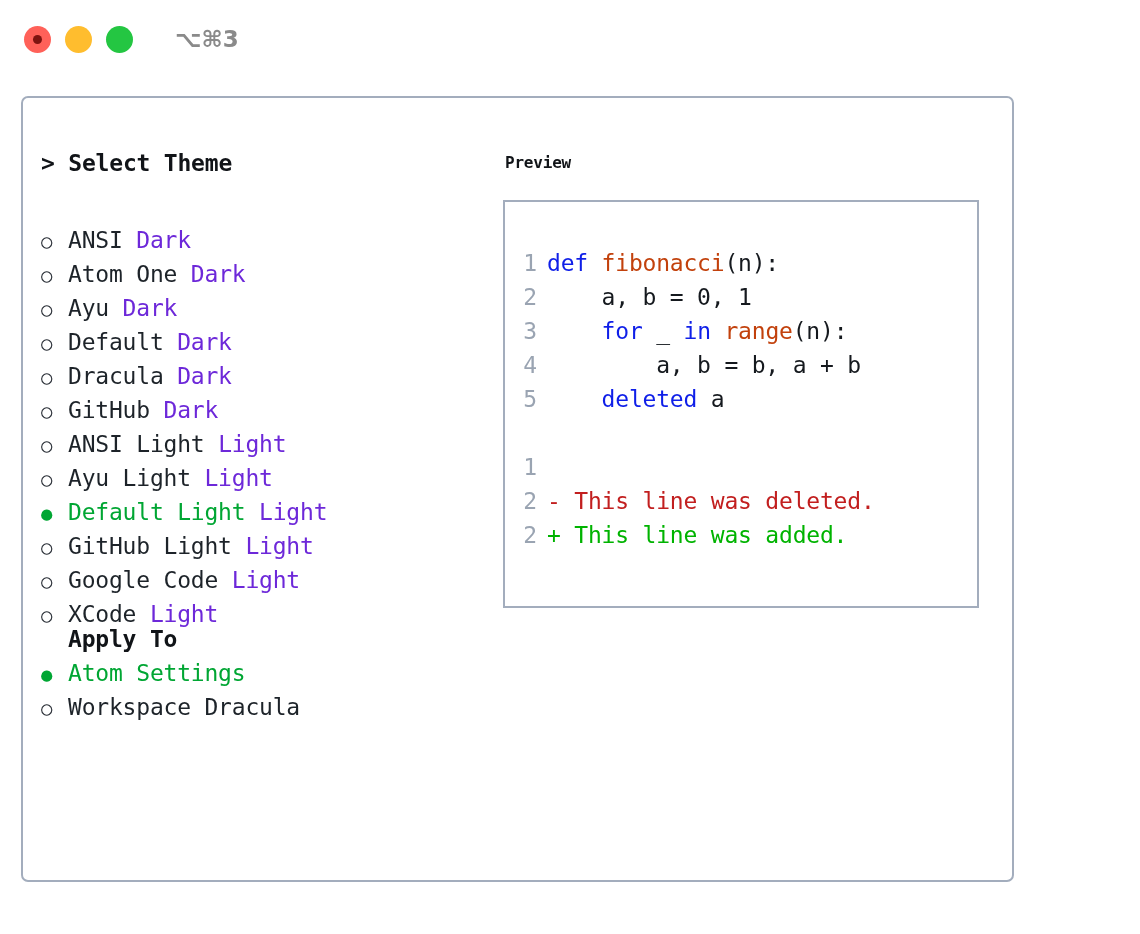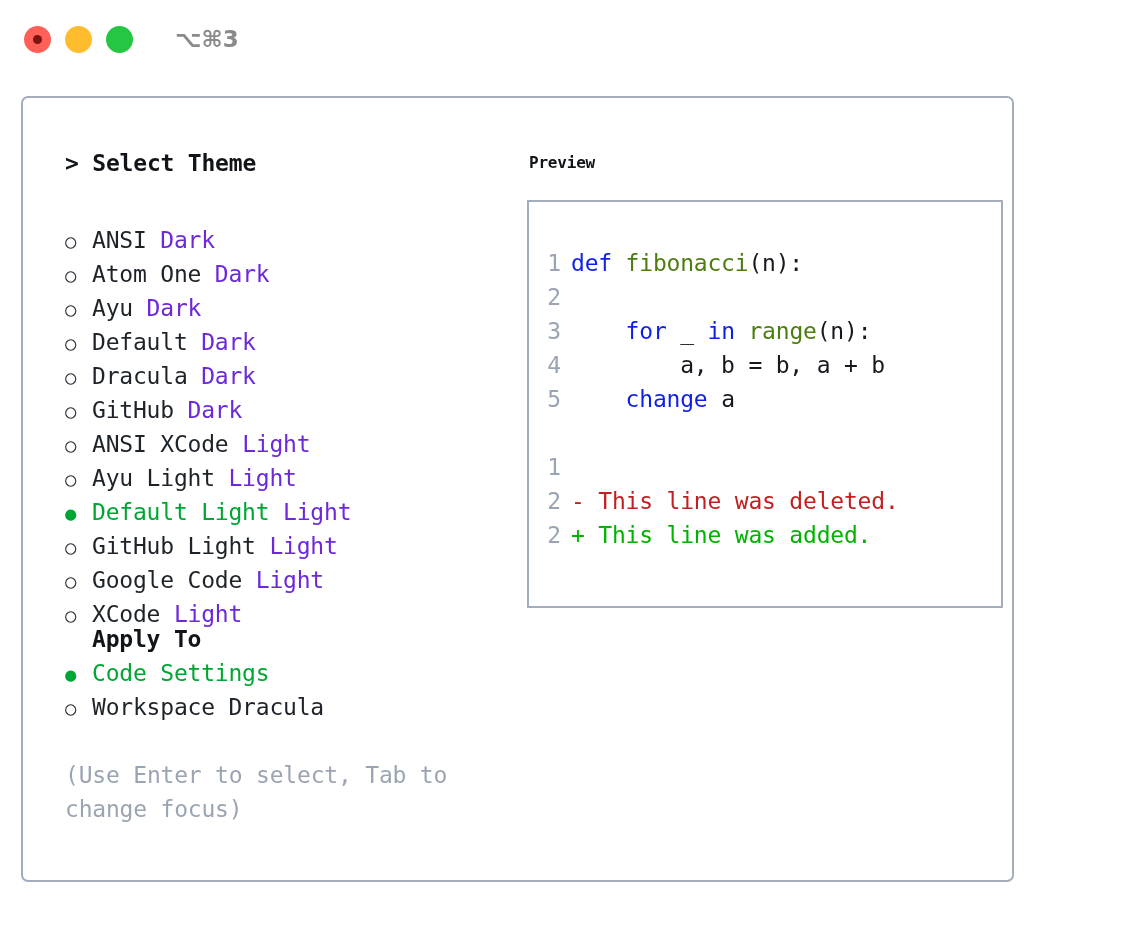--- a/index.html
+++ b/index.html
@@ -80,21 +80,20 @@
     box-sizing: border-box;
     background: #ffffff;
   }
 
   .panel-inner {
     position: absolute;
     left: 0; top: 0;
     width: 100%;
     height: 100%;
     display: flex;
-    padding-left: 24px;
   }
 
   .left-col {
     width: 480px;
     padding: 48px 0 0 18px;
     box-sizing: border-box;
   }
   .right-col {
     flex: 1;
     padding: 48px 0 0 0;
@@ -186,21 +185,21 @@
   .ln {
     width: 42px;
     flex: 0 0 42px;
     text-align: right;
     color: #9aa4b2;
     padding-right: 10px;
     box-sizing: border-box;
   }
   .code-text { color: #15191e; }
   .tok-kw  { color: #0f1fe8; }
-  .tok-fn  { color: #4d7c0f; }
+  .tok-fn  { color: #c2410c; }
   .tok-pl  { color: #15191e; }
   .diff-gap { height: 34px; }
   .diff-ctx { color: #6d7480; }
   .diff-del { color: #c21f1f; }
   .diff-add { color: #00b300; }
 </style>
 </head>
 <body>
 
 <div class="window">
@@ -219,51 +218,50 @@
 
       <div class="left-col">
         <div class="section-title">&gt; Select Theme</div>
         <div class="list" id="theme-list">
             <div class="row"><span class="marker">○</span><span class="label">ANSI</span><span class="meta"> Dark</span></div>
             <div class="row"><span class="marker">○</span><span class="label">Atom One</span><span class="meta"> Dark</span></div>
             <div class="row"><span class="marker">○</span><span class="label">Ayu</span><span class="meta"> Dark</span></div>
             <div class="row"><span class="marker">○</span><span class="label">Default</span><span class="meta"> Dark</span></div>
             <div class="row"><span class="marker">○</span><span class="label">Dracula</span><span class="meta"> Dark</span></div>
             <div class="row"><span class="marker">○</span><span class="label">GitHub</span><span class="meta"> Dark</span></div>
-            <div class="row"><span class="marker">○</span><span class="label">ANSI XCode</span><span class="meta"> Light</span></div>
+            <div class="row"><span class="marker">○</span><span class="label">ANSI Light</span><span class="meta"> Light</span></div>
             <div class="row"><span class="marker">○</span><span class="label">Ayu Light</span><span class="meta"> Light</span></div>
             <div class="row selected"><span class="marker sel">●</span><span class="label">Default Light</span><span class="meta"> Light</span></div>
             <div class="row"><span class="marker">○</span><span class="label">GitHub Light</span><span class="meta"> Light</span></div>
             <div class="row"><span class="marker">○</span><span class="label">Google Code</span><span class="meta"> Light</span></div>
             <div class="row"><span class="marker">○</span><span class="label">XCode</span><span class="meta"> Light</span></div>
           </div>
 
         <div class="spacer-lg"></div>
 
         <div class="subhead">
           <span class="marker">○</span>
           <span class="label">Apply To</span>
         </div>
         <div class="list" id="apply-list">
-            <div class="row selected"><span class="marker sel">●</span><span class="label">Code Settings</span></div>
+            <div class="row selected"><span class="marker sel">●</span><span class="label">Atom Settings</span></div>
             <div class="row"><span class="marker">○</span><span class="label">Workspace Dracula</span></div>
           </div>
 
-        <div class="hint">(Use Enter to select, Tab to change focus)</div>
       </div>
 
       <div class="right-col">
         <div class="preview-title">Preview</div>
         <div class="code-box">
           <div id="code-lines">
               <div class="code-line"><span class="ln">1</span><span class="code-text"><span class="tok-kw">def </span><span class="tok-fn">fibonacci</span><span class="tok-pl">(n):</span></span></div>
-              <div class="code-line"><span class="ln">2</span></div>
+              <div class="code-line"><span class="ln">2</span><span class="code-text"><span class="tok-pl">    a, b = 0, 1</span></span></div>
               <div class="code-line"><span class="ln">3</span><span class="code-text"><span class="tok-pl">    </span><span class="tok-kw">for</span><span class="tok-pl"> _ </span><span class="tok-kw">in </span><span class="tok-fn">range</span><span class="tok-pl">(n):</span></span></div>
               <div class="code-line"><span class="ln">4</span><span class="code-text"><span class="tok-pl">        a, b = b, a + b</span></span></div>
-              <div class="code-line"><span class="ln">5</span><span class="code-text"><span class="tok-pl">    </span><span class="tok-kw">change</span><span class="tok-pl"> a</span></span></div>
+              <div class="code-line"><span class="ln">5</span><span class="code-text"><span class="tok-pl">    </span><span class="tok-kw">deleted</span><span class="tok-pl"> a</span></span></div>
             </div>
           <div class="diff-gap"></div>
           <div id="diff-lines">
               <div class="code-line"><span class="ln">1</span></div>
               <div class="code-line"><span class="ln">2</span><span class="diff-del"><span>-</span> <span>This line was deleted.</span></span></div>
               <div class="code-line"><span class="ln">2</span><span class="diff-add"><span>+</span> <span>This line was added.</span></span></div>
             </div>
         </div>
       </div>
 

